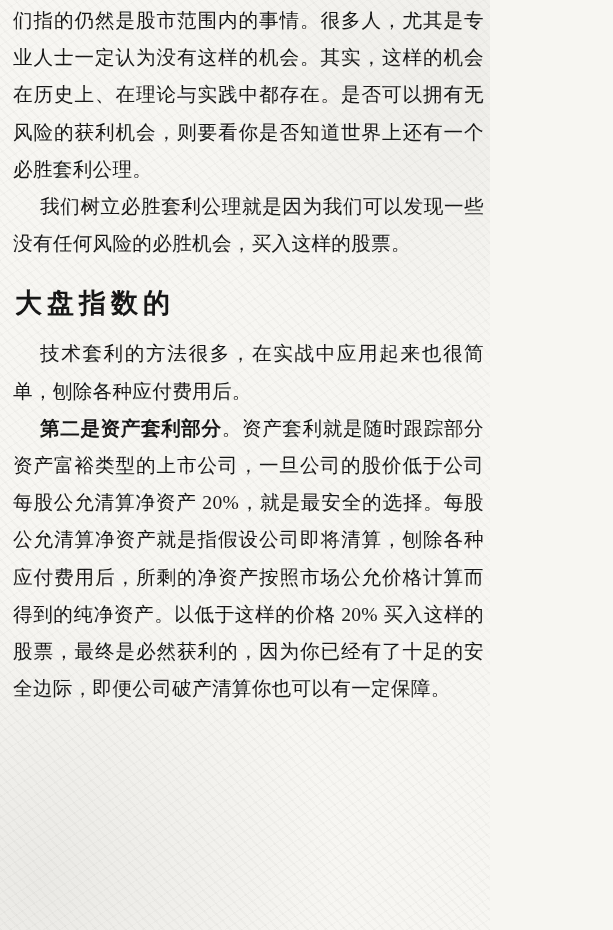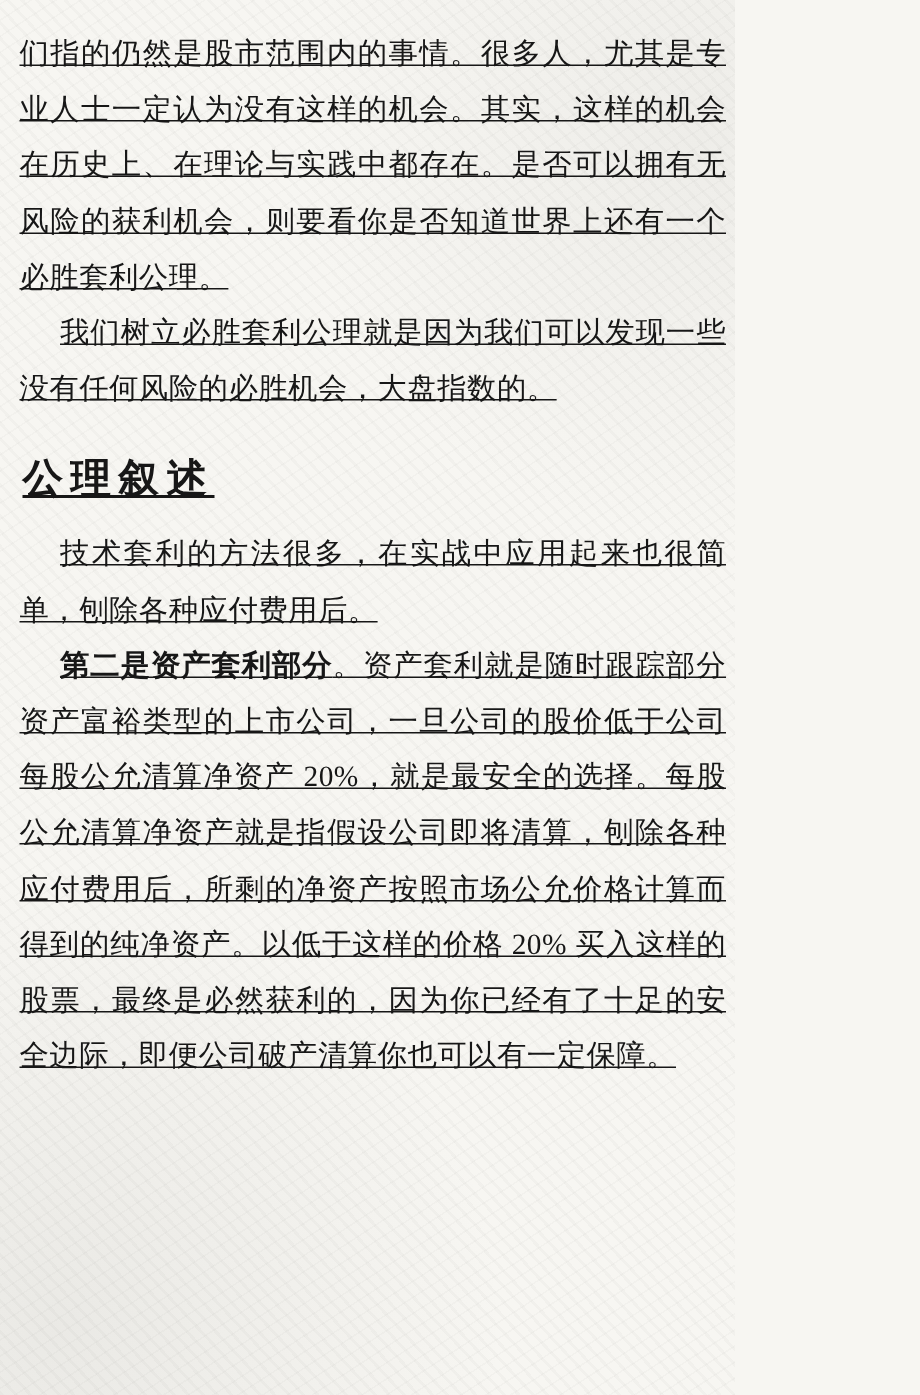--- a/index.html
+++ b/index.html
@@ -15,34 +15,33 @@
     height: 930px;
     overflow: hidden;
     background: var(--page-bg);
     font-family: "Liberation Serif", "DejaVu Serif", serif;
   }
   .page {
     position: relative;
     box-sizing: border-box;
     width: 490px;
     height: 930px;
-    padding: 18px 6px 0 13px;
+    padding: 2px 6px 0 13px;
     color: var(--ink);
     font-size: 19.6px;
     line-height: 37.2px;
     letter-spacing: 0.3px;
     text-align: justify;
     
     background:
       radial-gradient(circle at 8% 95%, rgba(120,120,115,0.10), rgba(0,0,0,0) 30%),
       radial-gradient(circle at 95% 10%, rgba(120,120,115,0.07), rgba(0,0,0,0) 28%),
       repeating-linear-gradient(47deg, rgba(90,90,85,0.035) 0 2px, rgba(0,0,0,0) 2px 7px),
       repeating-linear-gradient(-33deg, rgba(90,90,85,0.03) 0 1px, rgba(0,0,0,0) 1px 9px),
       var(--page-bg);
-    text-decoration: underline;
   }
   .body-par {
     margin: 0;
     text-indent: 27px;
   }
   .body-par.no-indent {
     text-indent: 0;
   }
   .lead-bold {
     font-weight: bold;
@@ -57,23 +56,23 @@
     text-indent: 0;
   }
 </style>
 </head>
 <body>
 
 <div class="page">
 
   <p class="body-par no-indent">们指的仍然是股市范围内的事情。很多人，尤其是专业人士一定认为没有这样的机会。其实，这样的机会在历史上、在理论与实践中都存在。是否可以拥有无风险的获利机会，则要看你是否知道世界上还有一个必胜套利公理。</p>
 
-  <p class="body-par">我们树立必胜套利公理就是因为我们可以发现一些没有任何风险的必胜机会，大盘指数的。</p>
+  <p class="body-par">我们树立必胜套利公理就是因为我们可以发现一些没有任何风险的必胜机会，买入这样的股票。</p>
 
-  <h2 class="section-heading">公理叙述</h2>
+  <h2 class="section-heading">大盘指数的</h2>
 
 
 
 
   <p class="body-par">技术套利的方法很多，在实战中应用起来也很简单，刨除各种应付费用后。</p>
 
   <p class="body-par"><span class="lead-bold">第二是资产套利部分</span><span>。资产套利就是随时跟踪部分资产富裕类型的上市公司，一旦公司的股价低于公司每股公允清算净资产 20%，就是最安全的选择。每股公允清算净资产就是指假设公司即将清算，刨除各种应付费用后，所剩的净资产按照市场公允价格计算而得到的纯净资产。以低于这样的价格 20% 买入这样的股票，最终是必然获利的，因为你已经有了十足的安全边际，即便公司破产清算你也可以有一定保障。</span></p>
 
 </div>
 

